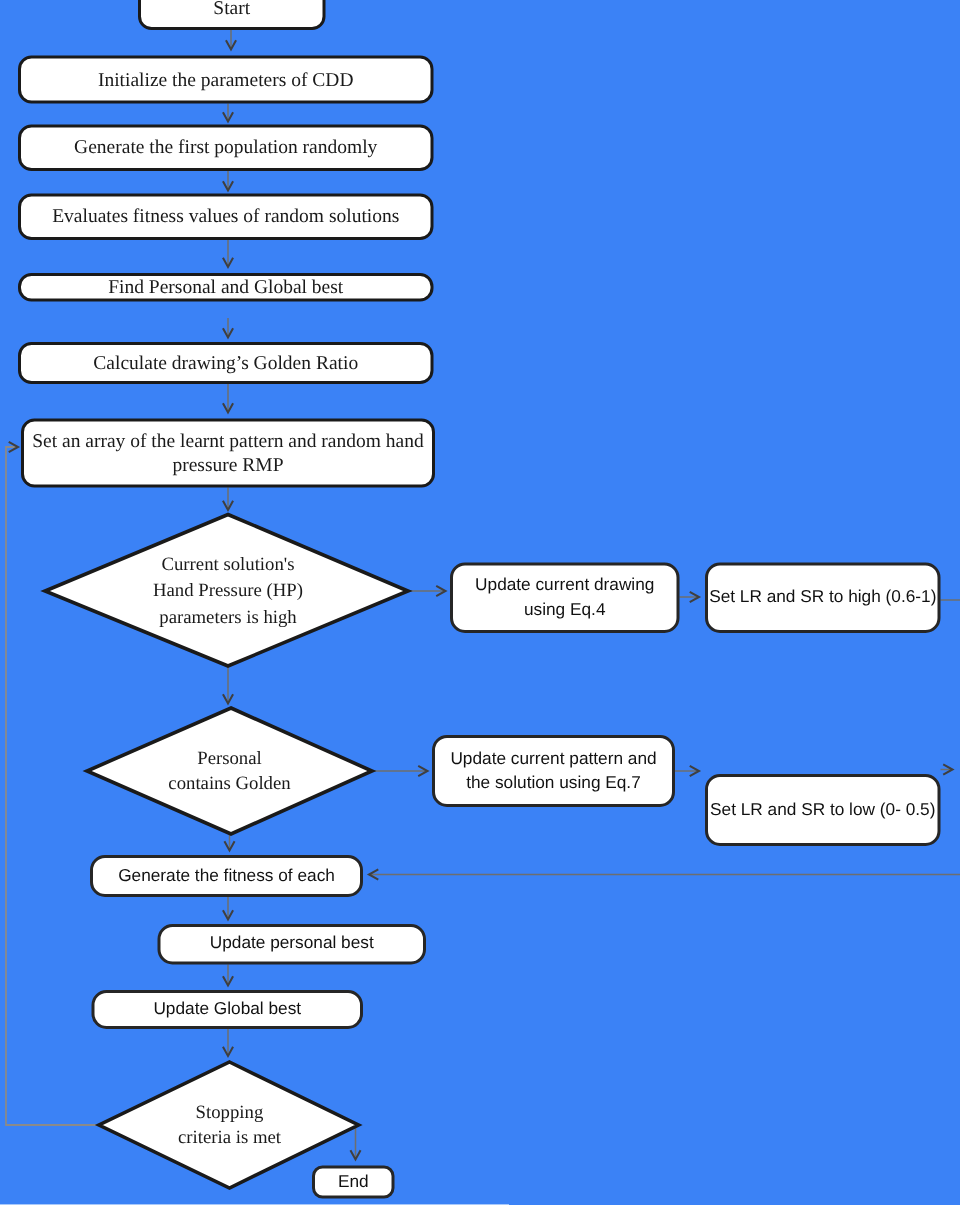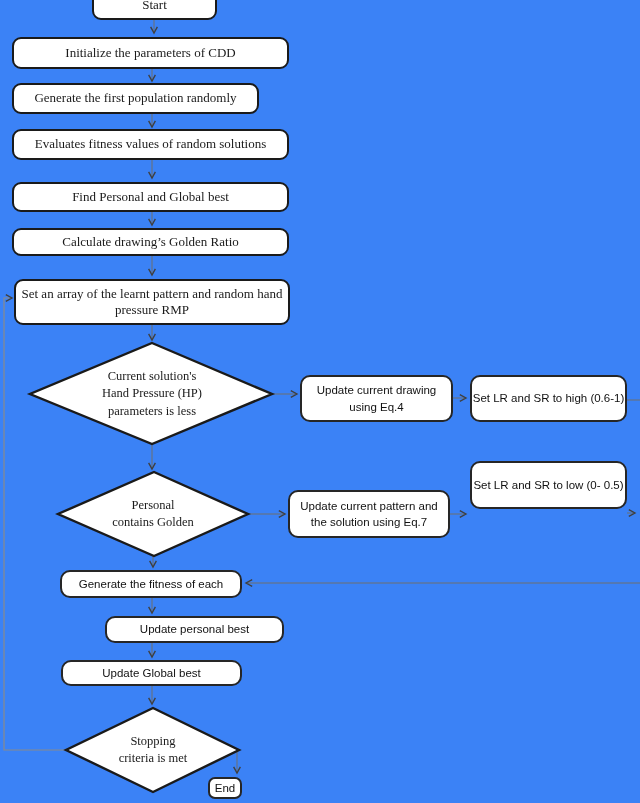--- a/index.html
+++ b/index.html
@@ -86,52 +86,52 @@
 
     <polygon points="152,343 272,394 152,444 30,394" fill="#ffffff" stroke="#1a1a1a" stroke-width="2.4"></polygon>
     <polygon points="154,472 248,514 154,556 58,514" fill="#ffffff" stroke="#1a1a1a" stroke-width="2.4"></polygon>
     <polygon points="153,708 239,750 153,792 66,750" fill="#ffffff" stroke="#1a1a1a" stroke-width="2.4"></polygon>
   </svg>
 
   <div class="node proc-serif" style="left:92px; top:-10px; width:125px; height:30px;">Start</div>
 
   <div class="node proc-serif" style="left:12px; top:37px; width:277px; height:32px;">Initialize the parameters of CDD</div>
 
-  <div class="node proc-serif" style="left:12px; top:83px; width:247px; height:31px;">Generate the first population randomly</div>
+  <div class="node proc-serif" style="left:12px; top:83px; width:277px; height:31px;">Generate the first population randomly</div>
 
   <div class="node proc-serif" style="left:12px; top:129px; width:277px; height:31px;">Evaluates fitness values of random solutions</div>
 
-  <div class="node proc-serif" style="left:12px; top:182px; width:277px; height:30px;">Find Personal and Global best</div>
+  <div class="node proc-serif" style="left:12px; top:182px; width:277px; height:19px;">Find Personal and Global best</div>
 
   <div class="node proc-serif" style="left:12px; top:228px; width:277px; height:28px;">Calculate drawing’s Golden Ratio</div>
 
   <div class="node proc-serif" style="left:14px; top:279px; width:276px; height:46px;">Set an array of the learnt pattern and random hand
 pressure RMP</div>
 
   <div class="node diamond-text" style="left:77px; top:366px; width:150px; height:56px;">Current solution's
 Hand Pressure (HP)
-parameters is less</div>
+parameters is high</div>
 
   <div class="node diamond-text" style="left:93px; top:496px; width:120px; height:36px;">Personal
 contains Golden</div>
 
   <div class="node diamond-text" style="left:93px; top:732px; width:120px; height:36px;">Stopping
 criteria is met</div>
 
   <div class="node proc-sans" style="left:300px; top:375px; width:153px; height:47px;text-align:center;">Update current drawing
 using Eq.4</div>
 
   <div class="node proc-sans" style="left:470px; top:375px; width:157px; height:47px;">Set LR and SR to high (0.6-1)</div>
 
   <div class="node proc-sans" style="left:288px; top:490px; width:162px; height:48px;">Update current pattern and
 the solution using Eq.7</div>
 
-  <div class="node proc-sans" style="left:470px; top:461px; width:157px; height:48px;">Set LR and SR to low (0- 0.5)</div>
+  <div class="node proc-sans" style="left:470px; top:516px; width:157px; height:48px;">Set LR and SR to low (0- 0.5)</div>
 
   <div class="node proc-sans" style="left:60px; top:570px; width:182px; height:28px;">Generate the fitness of each</div>
 
   <div class="node proc-sans" style="left:60px; top:616px; width:179px; height:27px;margin-left:45px;">Update personal best</div>
 
   <div class="node proc-sans" style="left:61px; top:660px; width:181px; height:26px;">Update Global best</div>
 
-  <div class="node proc-sans" style="left:208px; top:777px; width:34px; height:22px; border-radius:7px;">End</div>
+  <div class="node proc-sans" style="left:208px; top:777px; width:55px; height:22px; border-radius:7px;">End</div>
 
 </div>
 
 </body></html>

